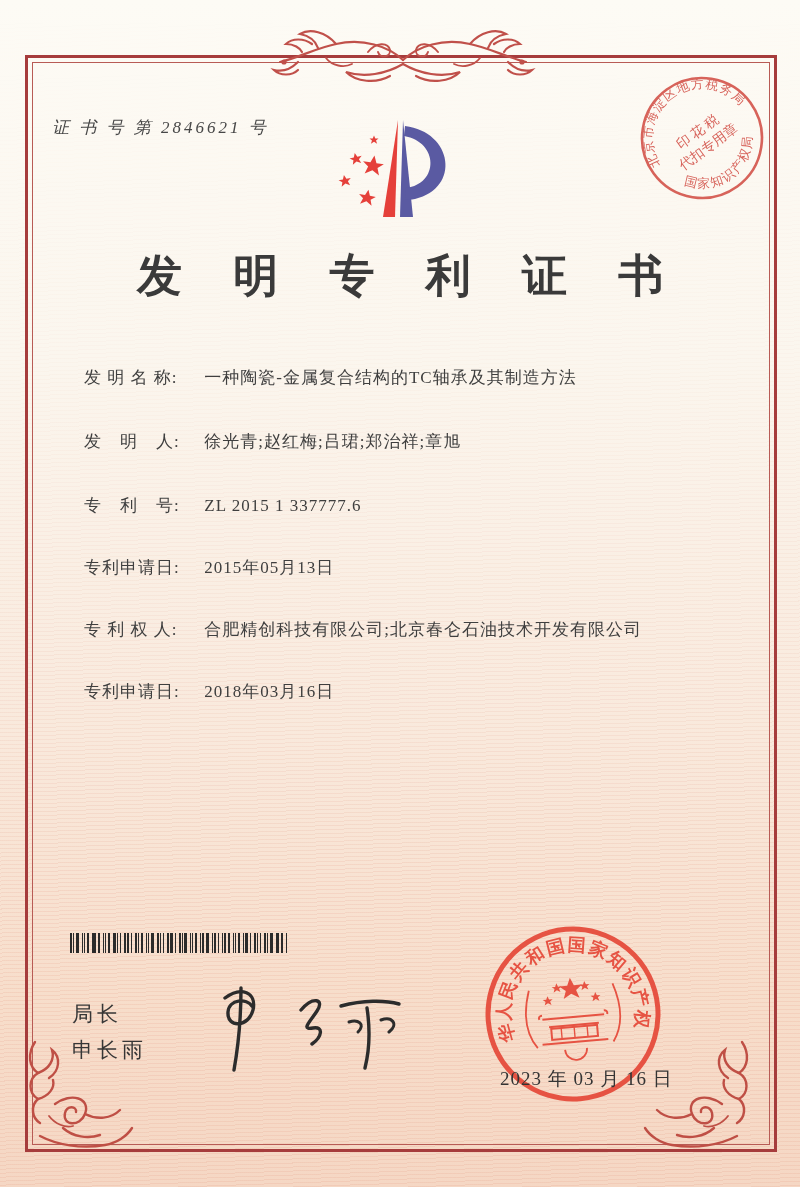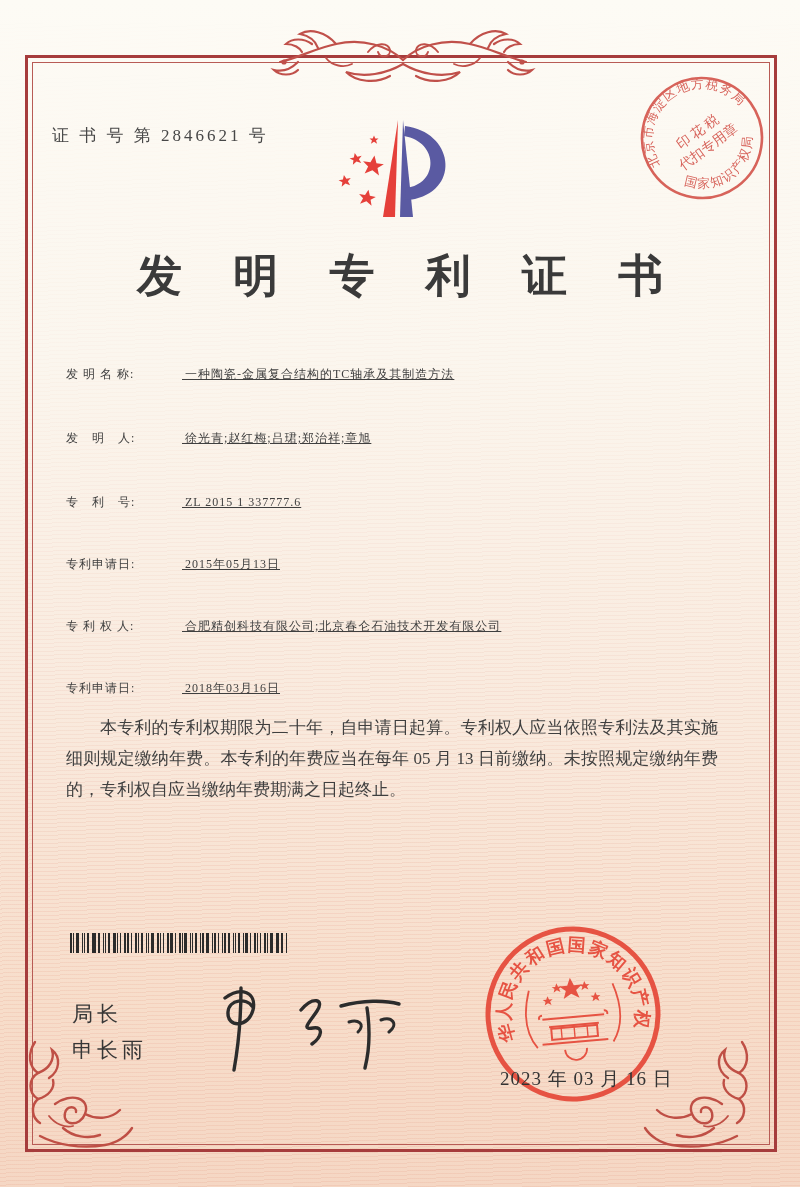--- a/index.html
+++ b/index.html
@@ -17,27 +17,27 @@
   }
   .frame-outer{
     position:absolute;left:25px;top:55px;width:752px;height:1097px;
     border:3px solid #a63c3c;box-sizing:border-box;
   }
   .frame-inner{
     position:absolute;left:4px;top:4px;right:4px;bottom:4px;
     border:1px solid #b85b55;
   }
   .abs{position:absolute;}
-  .cert-no{left:52px;top:124px;font-size:17px;letter-spacing:3px;color:#474747;}
+  .cert-no{left:52px;top:116px;font-size:17px;letter-spacing:3px;color:#474747;font-style:italic;}
   .title{
     left:0;right:0;top:246px;text-align:center;
     font-size:45px;font-weight:600;color:#3a3a3a;
     letter-spacing:20px;text-indent:20px;
   }
-  .field-row{left:66px;width:680px;font-size:12px;color:#3f3f3f;white-space:nowrap;text-decoration:underline;}
+  .field-row{left:84px;width:680px;font-size:17px;color:#3f3f3f;white-space:nowrap;}
   .field-row .lbl{display:inline-block;min-width:116px;letter-spacing:1px;}
   .field-row .val{letter-spacing:1px;}
   .paras{left:66px;top:712px;width:652px;font-size:17px;line-height:31px;color:#3f3f3f;text-align:justify;}
   .paras p{margin:0;text-indent:2em;}
   .barcode{left:70px;top:933px;width:218px;height:20px;display:flex;align-items:stretch;}
   .barcode i{display:block;background:#2b2b2b;}
   .signer-title{left:72px;top:1000px;font-size:21px;letter-spacing:4px;color:#363636;font-family:"Liberation Sans","DejaVu Sans",sans-serif;}
   .signer-name{left:72px;top:1036px;font-size:21px;letter-spacing:4px;color:#363636;font-family:"Liberation Sans","DejaVu Sans",sans-serif;}
   .seal-date{left:500px;top:1066px;font-size:19px;letter-spacing:1px;color:#343434;z-index:5;}
   .stamp-wrap{left:638px;top:74px;width:128px;height:128px;transform:rotate(-36deg);opacity:.92;}
@@ -159,21 +159,20 @@
 <div class="abs field-row" style="top:618px">
   <span class="lbl">专 利 权 人:</span>
   <span class="val">合肥精创科技有限公司;北京春仑石油技术开发有限公司</span>
 </div>
 <div class="abs field-row" style="top:680px">
   <span class="lbl">专利申请日:</span>
   <span class="val">2018年03月16日</span>
 </div>
 
 <div class="abs paras">
-  <p>本专利的专利权期限为二十年，自申请日起算。专利权人应当依照专利法及其实施细则规定缴纳年费。本专利的年费应当在每年 05 月 13 日前缴纳。未按照规定缴纳年费的，专利权自应当缴纳年费期满之日起终止。</p>
 </div>
 
 <div class="abs barcode" id="barcode">
     <i style="width: 2px; margin-right: 1px;"></i>
     <i style="width: 1px; margin-right: 2px;"></i>
     <i style="width: 3px; margin-right: 3px;"></i>
     <i style="width: 1px; margin-right: 1px;"></i>
     <i style="width: 1px; margin-right: 2px;"></i>
     <i style="width: 2px; margin-right: 3px;"></i>
     <i style="width: 1px; margin-right: 1px;"></i>

